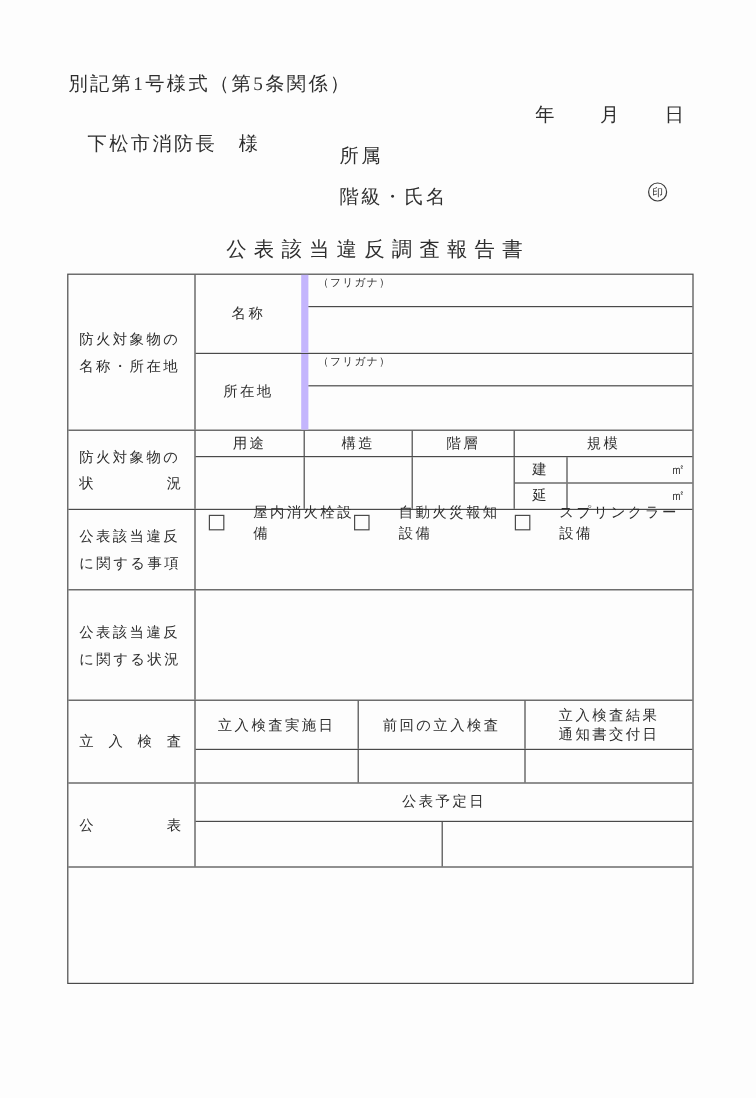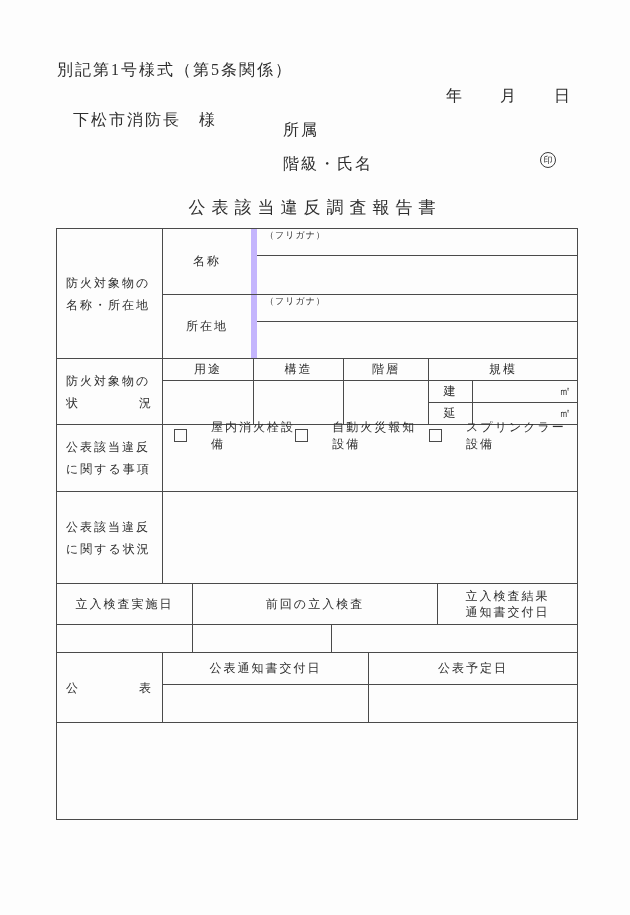--- a/index.html
+++ b/index.html
@@ -190,20 +190,23 @@
 
     <div class="trow" style="height:92px;">
       <div class="hcol">
         <span>公表該当違反</span>
         <span>に関する状況</span>
       </div>
       <div class="content"></div>
     </div>
 
     <div class="trow" style="height:69px;">
+      <div class="hcol">
+        <span class="jl">立入検査</span>
+      </div>
       <div class="content">
         <div class="strip strip-hd insp-hd">
           <div class="cell w-insp1">立入検査実施日</div>
           <div class="cell w-insp3">前回の立入検査</div>
           <div class="cell w-insp2">
             <span class="two-line">
               <span>立入検査結果</span>
               <span>通知書交付日</span>
             </span>
           </div>
@@ -215,21 +218,20 @@
         </div>
       </div>
     </div>
 
     <div class="trow" style="height:70px;">
       <div class="hcol">
         <span class="jl">公表</span>
       </div>
       <div class="content">
         <div class="strip strip-hd pub-hd">
-          <div class="cell w-pub1">公表通知書交付日</div>
           <div class="cell w-pub2">公表予定日</div>
         </div>
         <div class="strip body-strip">
           <div class="cell w-pub1"></div>
           <div class="cell w-pub2"></div>
         </div>
       </div>
     </div>
 
     <div class="trow">

